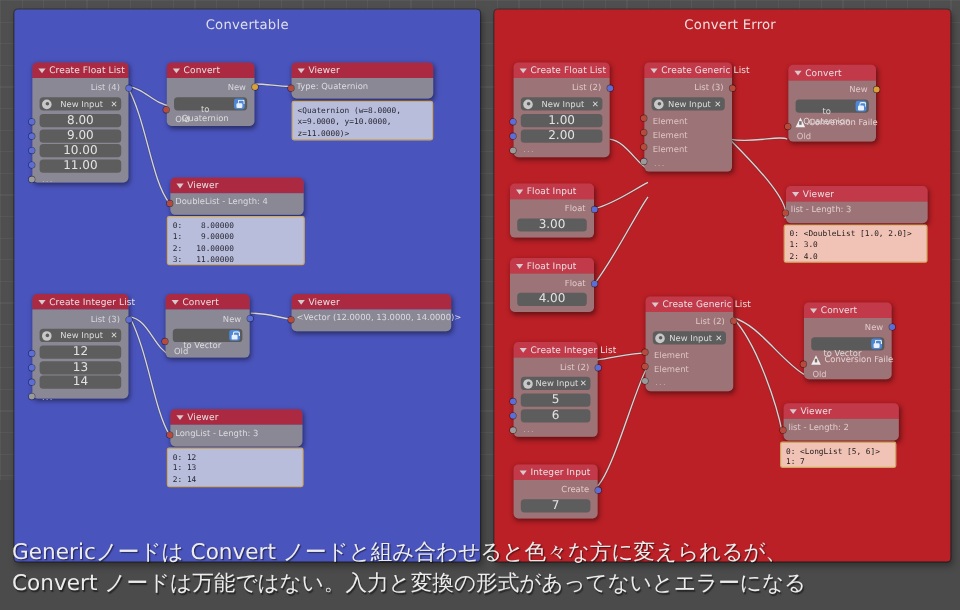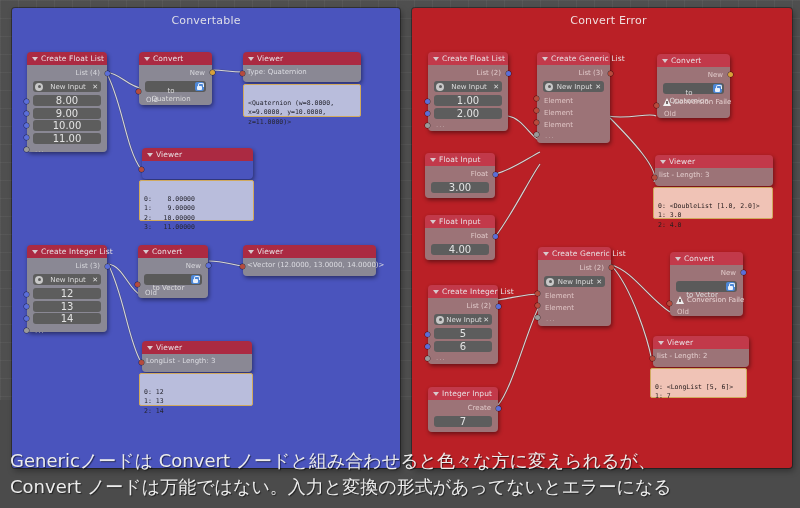--- a/index.html
+++ b/index.html
@@ -196,21 +196,21 @@
   .vw-blue-header { color: #dcdce2; }
   .vw-red-header  { color: #e2cccc; }
 
   .vw-box {
     position: absolute;
     border: 1px solid #d0a95e;
     border-radius: 2px;
     font-family: "DejaVu Sans Mono", monospace;
     font-size: 6.5px;
     line-height: 1.45;
-    padding: 14px 4px;
+    padding: 3px 4px;
     white-space: pre;
   }
   .vw-box.blue { background: #b9bddc; color: #262630; }
   .vw-box.red  { background: #f0c3b6; color: #2a2020; }
 
   
   .sock {
     position: absolute;
     width: 5px; height: 5px;
     border-radius: 50%;
@@ -354,20 +354,23 @@
   </div>
   <div class="vw-box blue" style="left:243px; top:84px; width:118px; height:33px;">&lt;Quaternion (w=8.0000,
 x=9.0000, y=10.0000,
 z=11.0000)&gt;</div>
 
   <div class="node viewer-blue" style="left:142px; top:148px; width:111px; height:31px;">
     <div class="node-head">
       <span class="tri"></span>
       <span>Viewer</span>
     </div>
+    <div class="node-body" style="height:18px; padding:0;">
+      <div class="vw-header vw-blue-header">DoubleList - Length: 4</div>
+    </div>
     <div class="sock red" style="left:-3px; top:19px;"></div>
   </div>
   <div class="vw-box blue" style="left:139px; top:180px; width:115px; height:41px;">0:    8.00000
 1:    9.00000
 2:   10.00000
 3:   11.00000</div>
 
   <div class="node n-blue" style="left:27px; top:245px; width:80px; height:87px;">
     <div class="node-head">
       <span class="tri"></span>

